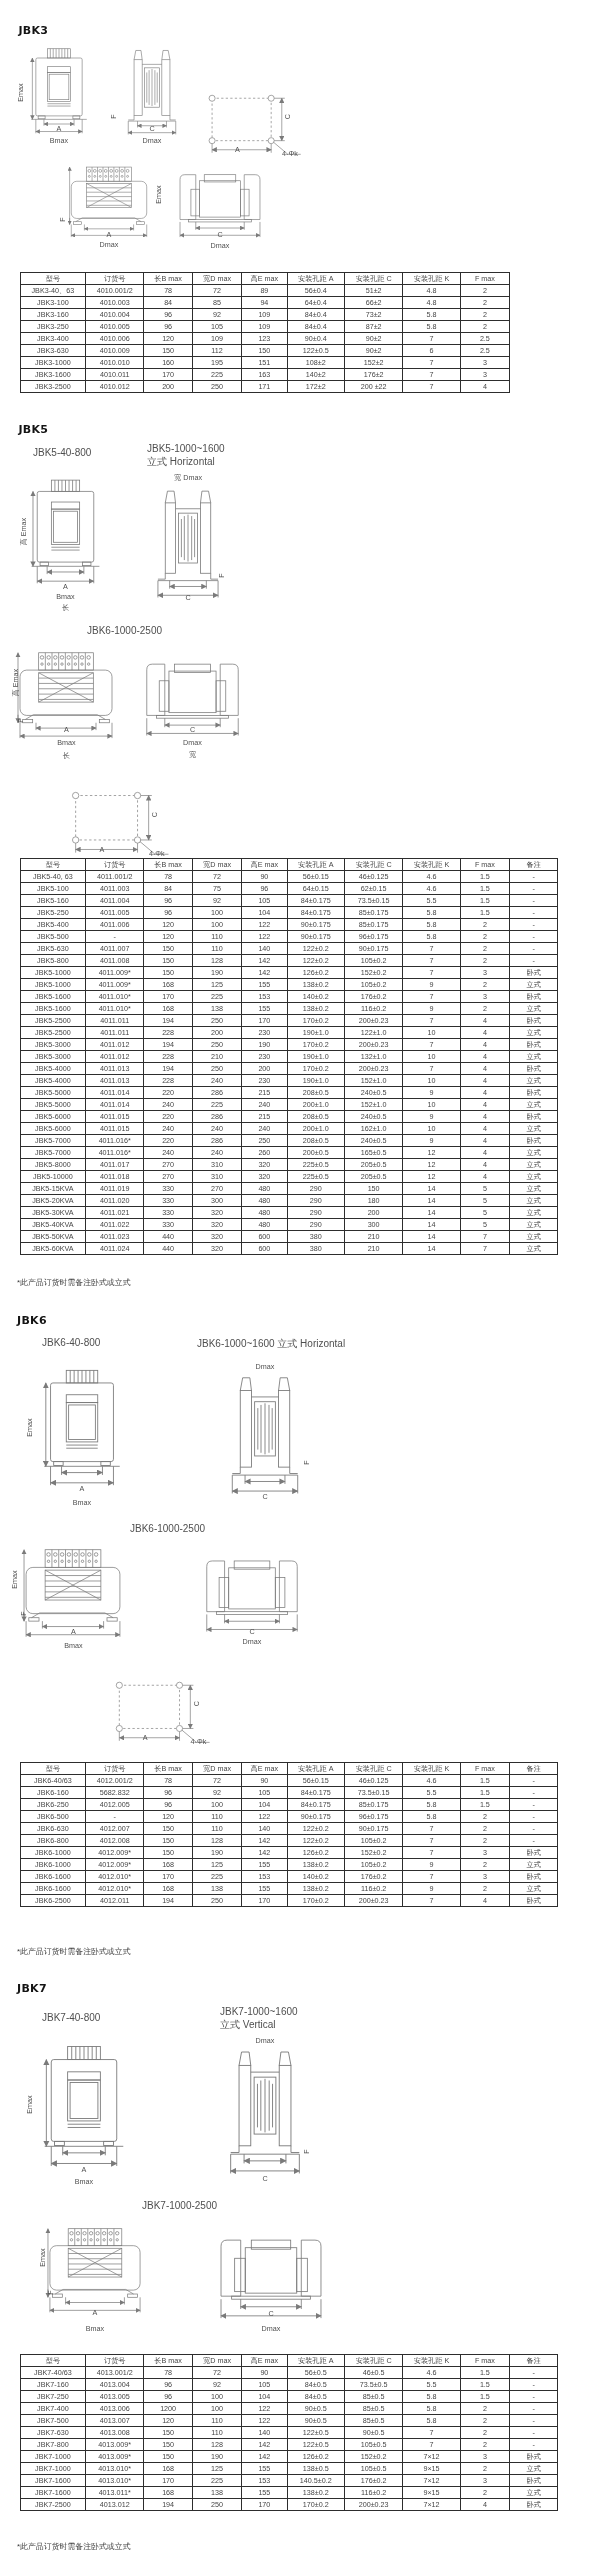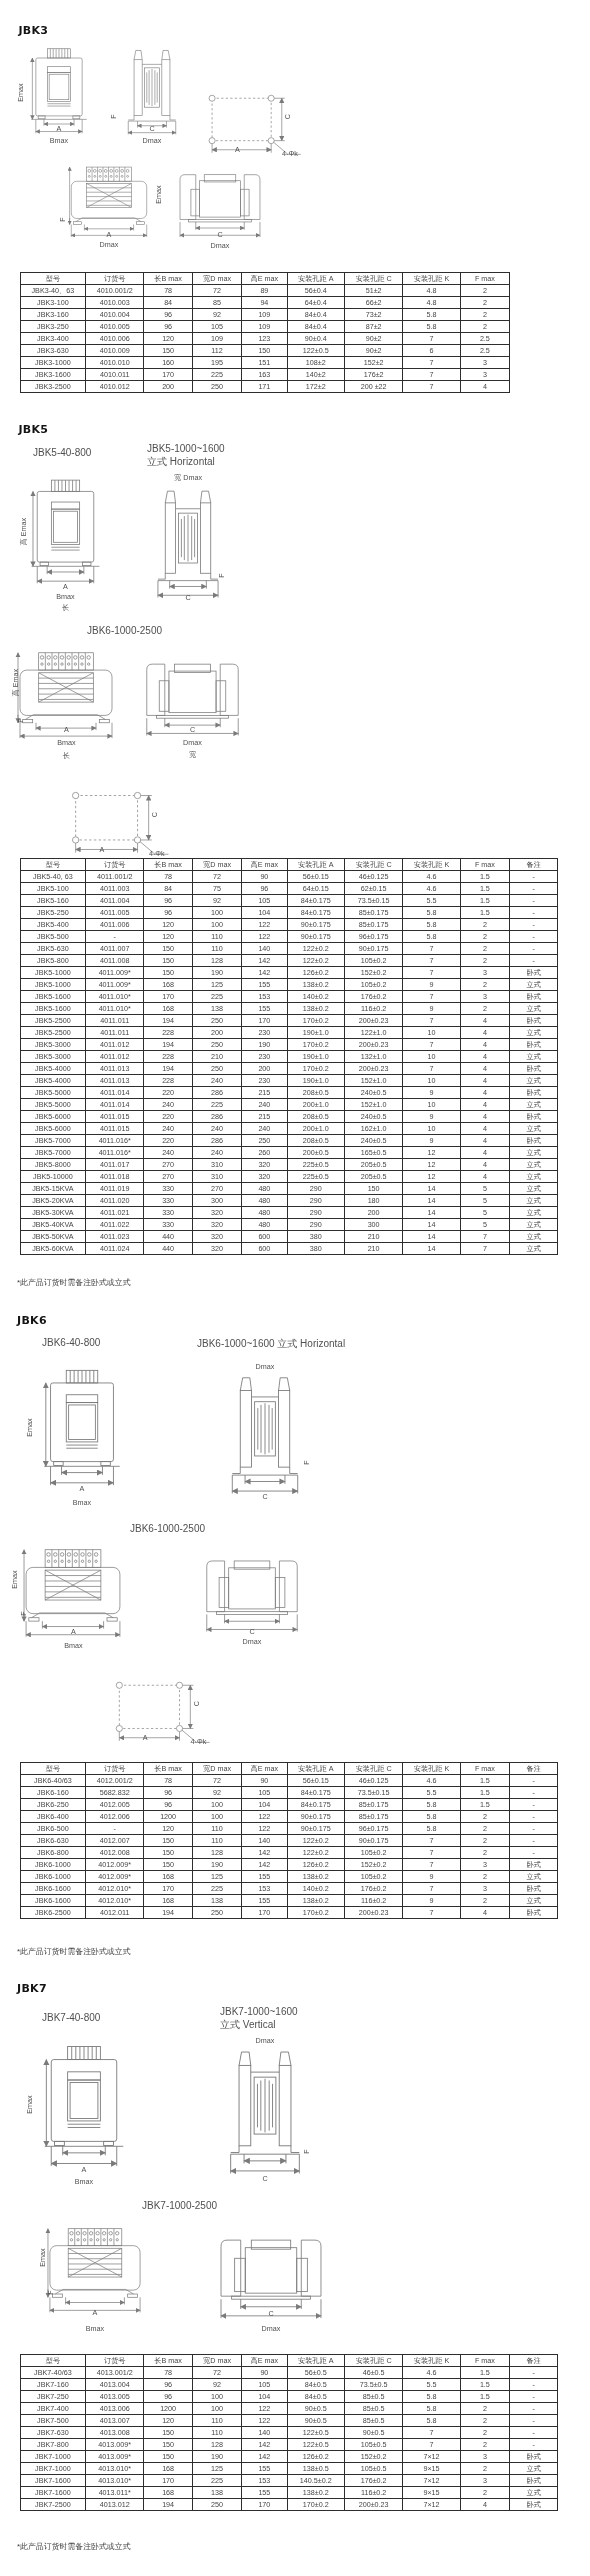--- a/index.html
+++ b/index.html
@@ -880,32 +880,20 @@
         <td>96</td>
         <td>100</td>
         <td>104</td>
         <td>84±0.175</td>
         <td>85±0.175</td>
         <td>5.8</td>
         <td>1.5</td>
         <td>-</td>
       </tr>
       <tr>
-        <td>JBK6-400</td>
-        <td>4012.006</td>
-        <td>1200</td>
-        <td>100</td>
-        <td>122</td>
-        <td>90±0.175</td>
-        <td>85±0.175</td>
-        <td>5.8</td>
-        <td>2</td>
-        <td>-</td>
-      </tr>
-      <tr>
         <td>JBK6-500</td>
         <td>-</td>
         <td>120</td>
         <td>110</td>
         <td>122</td>
         <td>90±0.175</td>
         <td>96±0.175</td>
         <td>5.8</td>
         <td>2</td>
         <td>-</td>

